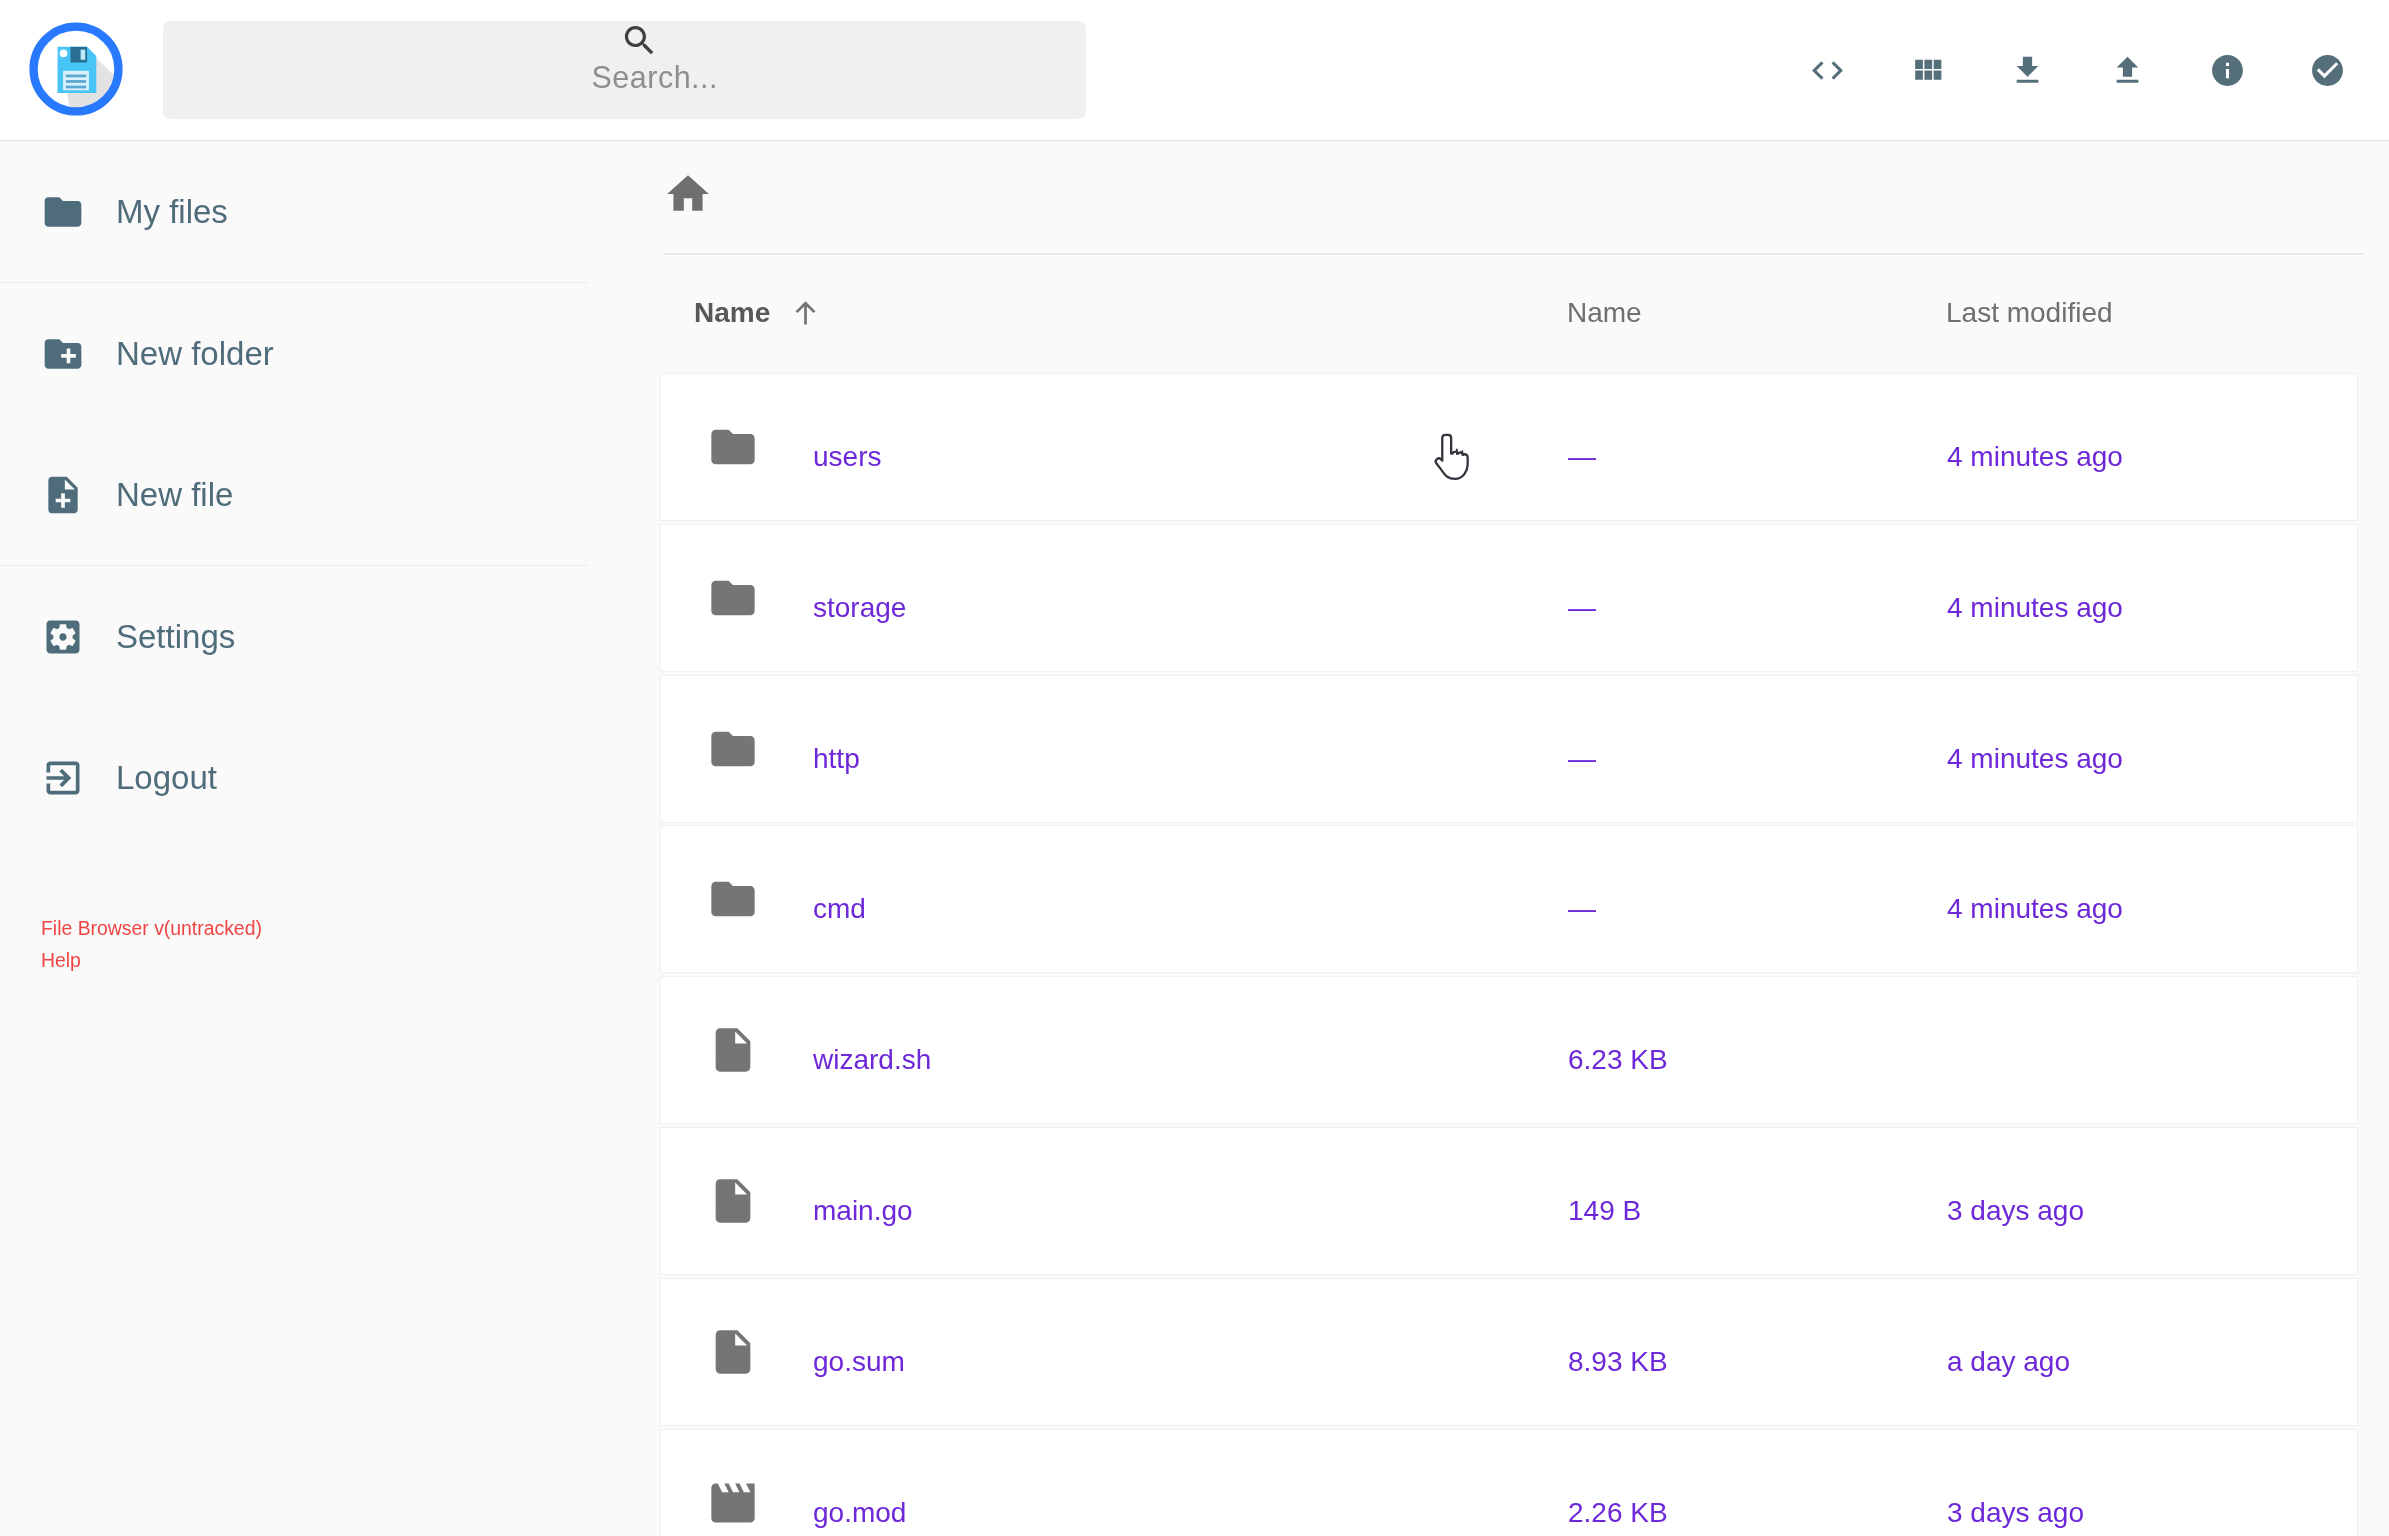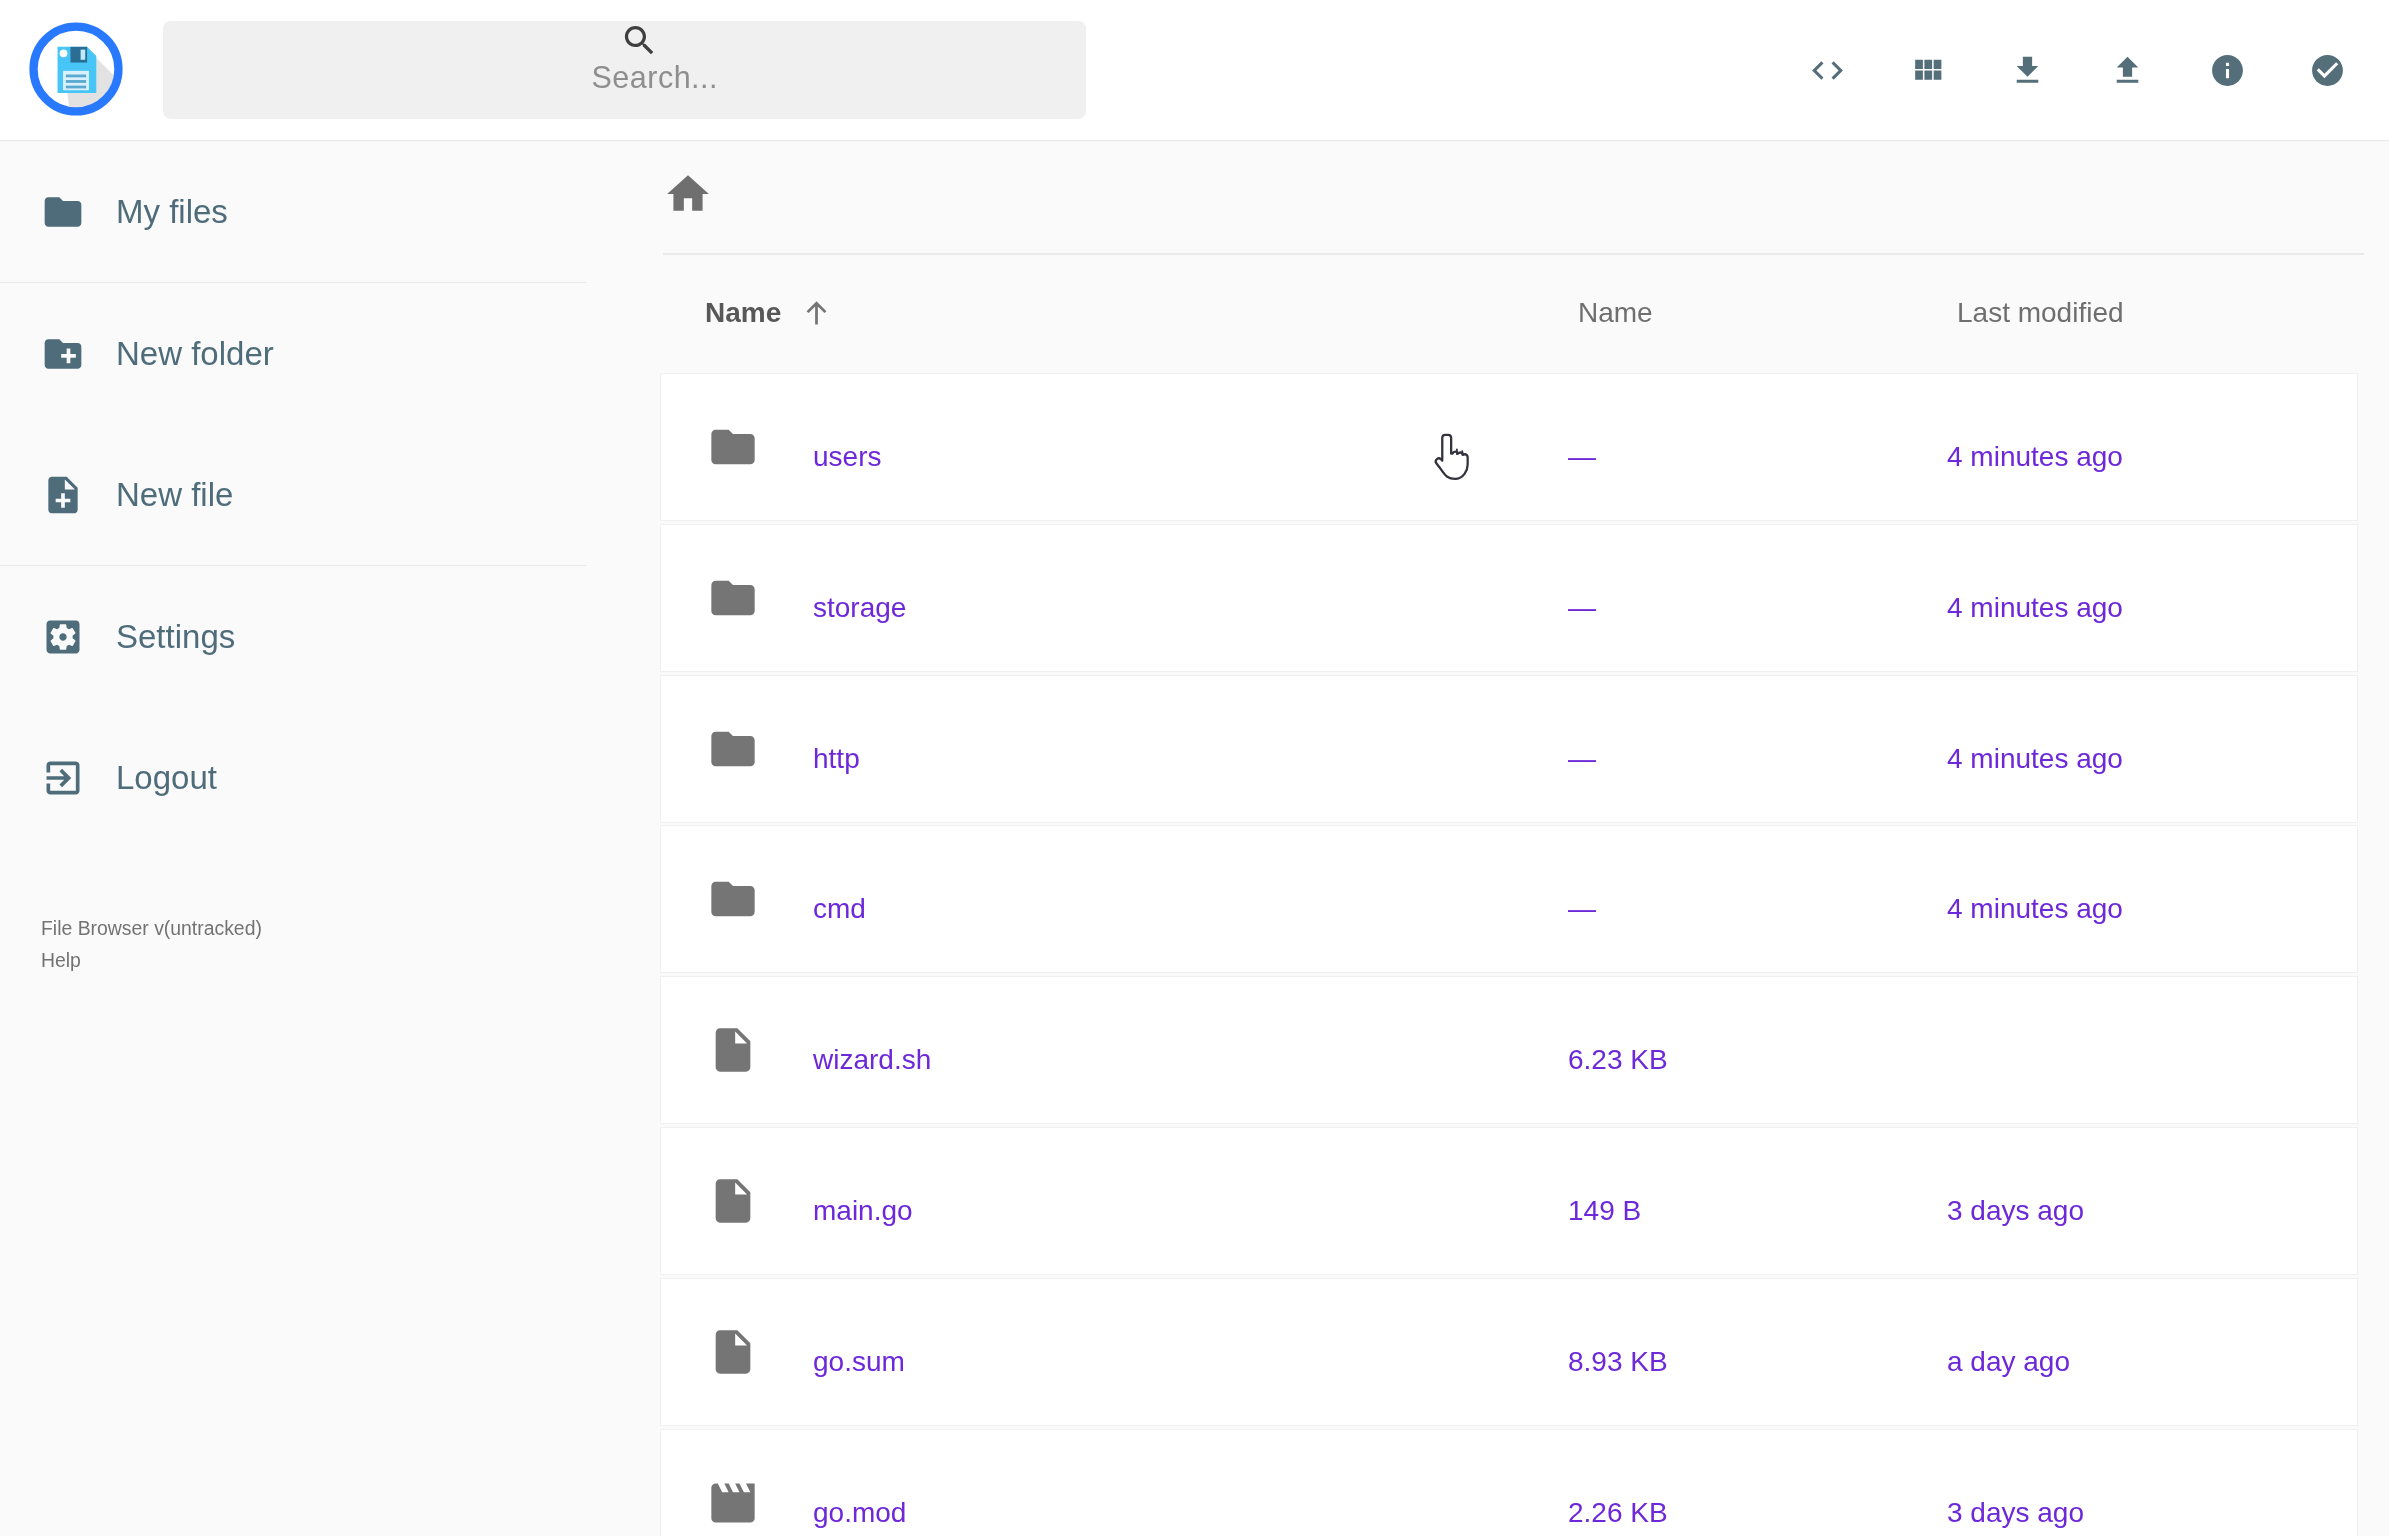--- a/index.html
+++ b/index.html
@@ -38,31 +38,31 @@
   
   .sidebar { position:absolute; left:0; top:141px; width:587px; bottom:0; }
   .side-item {
     height:141px; display:flex; align-items:center;
     padding-left:41px; cursor:pointer; background:transparent; border:none; width:100%;
     text-align:left;
   }
   .side-item svg { width:44px; height:44px; flex:0 0 auto; }
   .side-item .lbl { margin-left:31px; font-size:33px; color:#4e6c7a; }
   .side-div { border-top:1.9px solid #e9e9e9; width:587px; }
-  .side-footer { position:absolute; left:41px; top:771px; font-size:19.4px; line-height:32px; color:#737373; }
+  .side-footer { position:absolute; left:41px; top:771px; font-size:19.4px; line-height:32px; color:#ef4444; }
   .side-footer .help { cursor:pointer; }
 
   
   .main { position:absolute; left:587px; top:141px; right:0; bottom:0; }
   
   .crumb-home { position:absolute; left:76px; top:28px; width:50px; height:50px; cursor:pointer; }
   .crumb-div { position:absolute; left:76px; top:112px; width:1701px; height:1.9px; background:#e9e9e9; }
 
   .list-head { position:absolute; left:73px; top:144px; width:1698px; height:56px; font-size:28px; }
-  .list-head .col { position:absolute; top:0; height:56px; display:flex; align-items:center; cursor:pointer;margin-left:11px; }
+  .list-head .col { position:absolute; top:0; height:56px; display:flex; align-items:center; cursor:pointer; }
   .col-name { left:34px; font-weight:bold; color:#585858; }
   .col-name .sort { width:33px; height:33px; margin-left:18.5px; }
   .col-size { left:907px; color:#6f6f6f; }
   .col-mod  { left:1286px; color:#6f6f6f; }
 
   .listing { position:absolute; left:73px; top:232px; width:1698px; }
   .row {
     position:relative; height:148px; background:#ffffff;
     border:0.9px solid #f0f0f0; margin-bottom:2.8px; cursor:pointer;
   }

